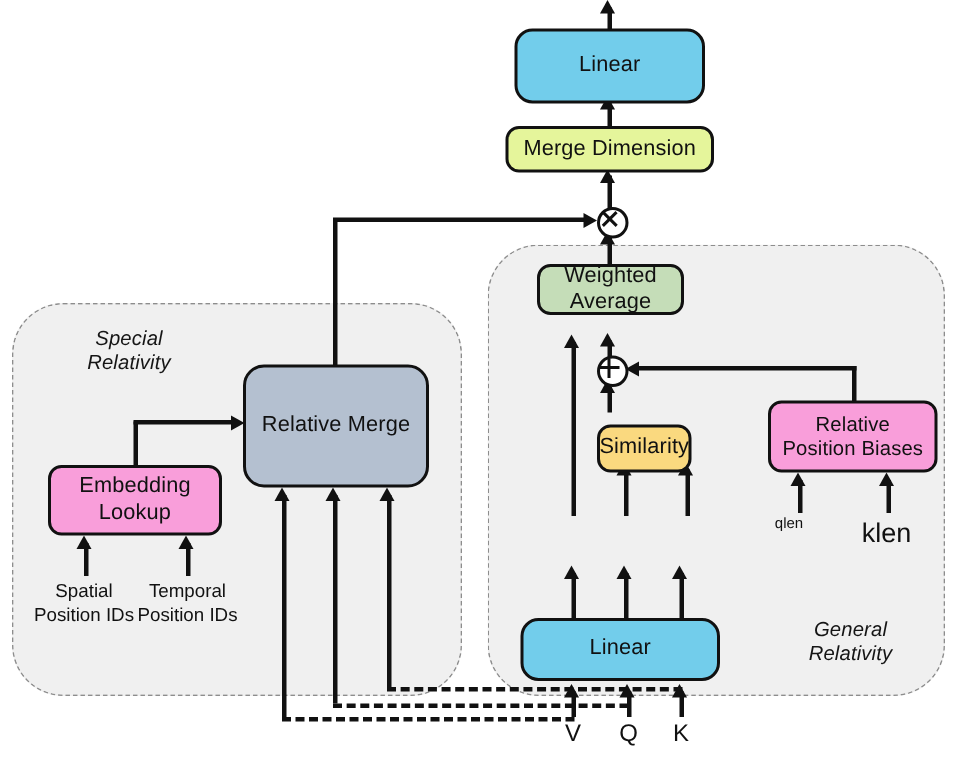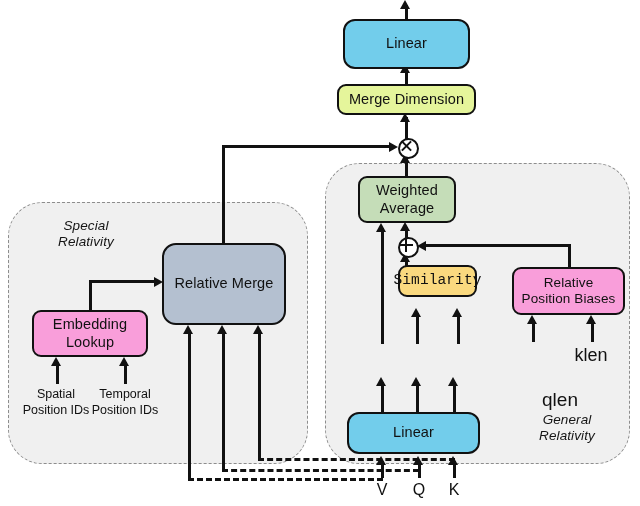--- a/index.html
+++ b/index.html
@@ -206,26 +206,26 @@
   <div class="op plus" style="left:398px;top:237px;"></div>
 
   <div class="node r12" style="left:343px;top:19px;width:127px;height:50px;background:#72CDEB;">
     <span>Linear</span>
   </div>
 
   <div class="node" style="left:337px;top:84px;width:139px;height:31px;background:#E5F59B;">
     <span>Merge Dimension</span>
   </div>
 
-  <div class="node" style="left:358px;top:176px;width:98px;height:47px;background:#C5DDB8;">
+  <div class="node" style="left:358px;top:176px;width:98px;height:34px;background:#C5DDB8;">
     <span>Weighted
 Average</span>
   </div>
 
-  <div class="node" style="left:398px;top:265px;width:79px;height:32px;background:#FAD97F;font-family:Liberation Mono, monospace;">
+  <div class="node" style="left:398px;top:283px;width:63px;height:32px;background:#FAD97F;">
     <span>Similarity</span>
   </div>
 
   <div class="node" style="left:512px;top:267px;width:113px;height:48px;background:#F99EDA;font-size:13.5px;">
     <span>Relative
 Position Biases</span>
   </div>
 
 
   <div class="node r12" style="left:347px;top:412px;width:133px;height:42px;background:#72CDEB;">
@@ -238,19 +238,19 @@
 
   <div class="node" style="left:32px;top:310px;width:116px;height:47px;background:#F99EDA;">
     <span>Embedding
 Lookup</span>
   </div>
 
   <div class="txt" style="left:6px;top:387px;width:100px;text-align:center;">Spatial
 Position IDs</div>
   <div class="txt" style="left:75px;top:387px;width:100px;">Temporal
 Position IDs</div>
-  <div class="txt" style="left:540px;top:344px;width:40px;font-size:19px;margin-top:44px;">qlen</div>
+  <div class="txt" style="left:506px;top:344px;width:40px;font-size:10px;">qlen</div>
   <div class="txt" style="left:571px;top:344px;width:40px;font-size:18px;">klen</div>
   <div class="txt big" style="left:372px;top:480px;width:20px;">V</div>
   <div class="txt big" style="left:409px;top:480px;width:20px;">Q</div>
   <div class="txt big" style="left:444px;top:480px;width:20px;">K</div>
 
 </div>
 
 </body></html>

